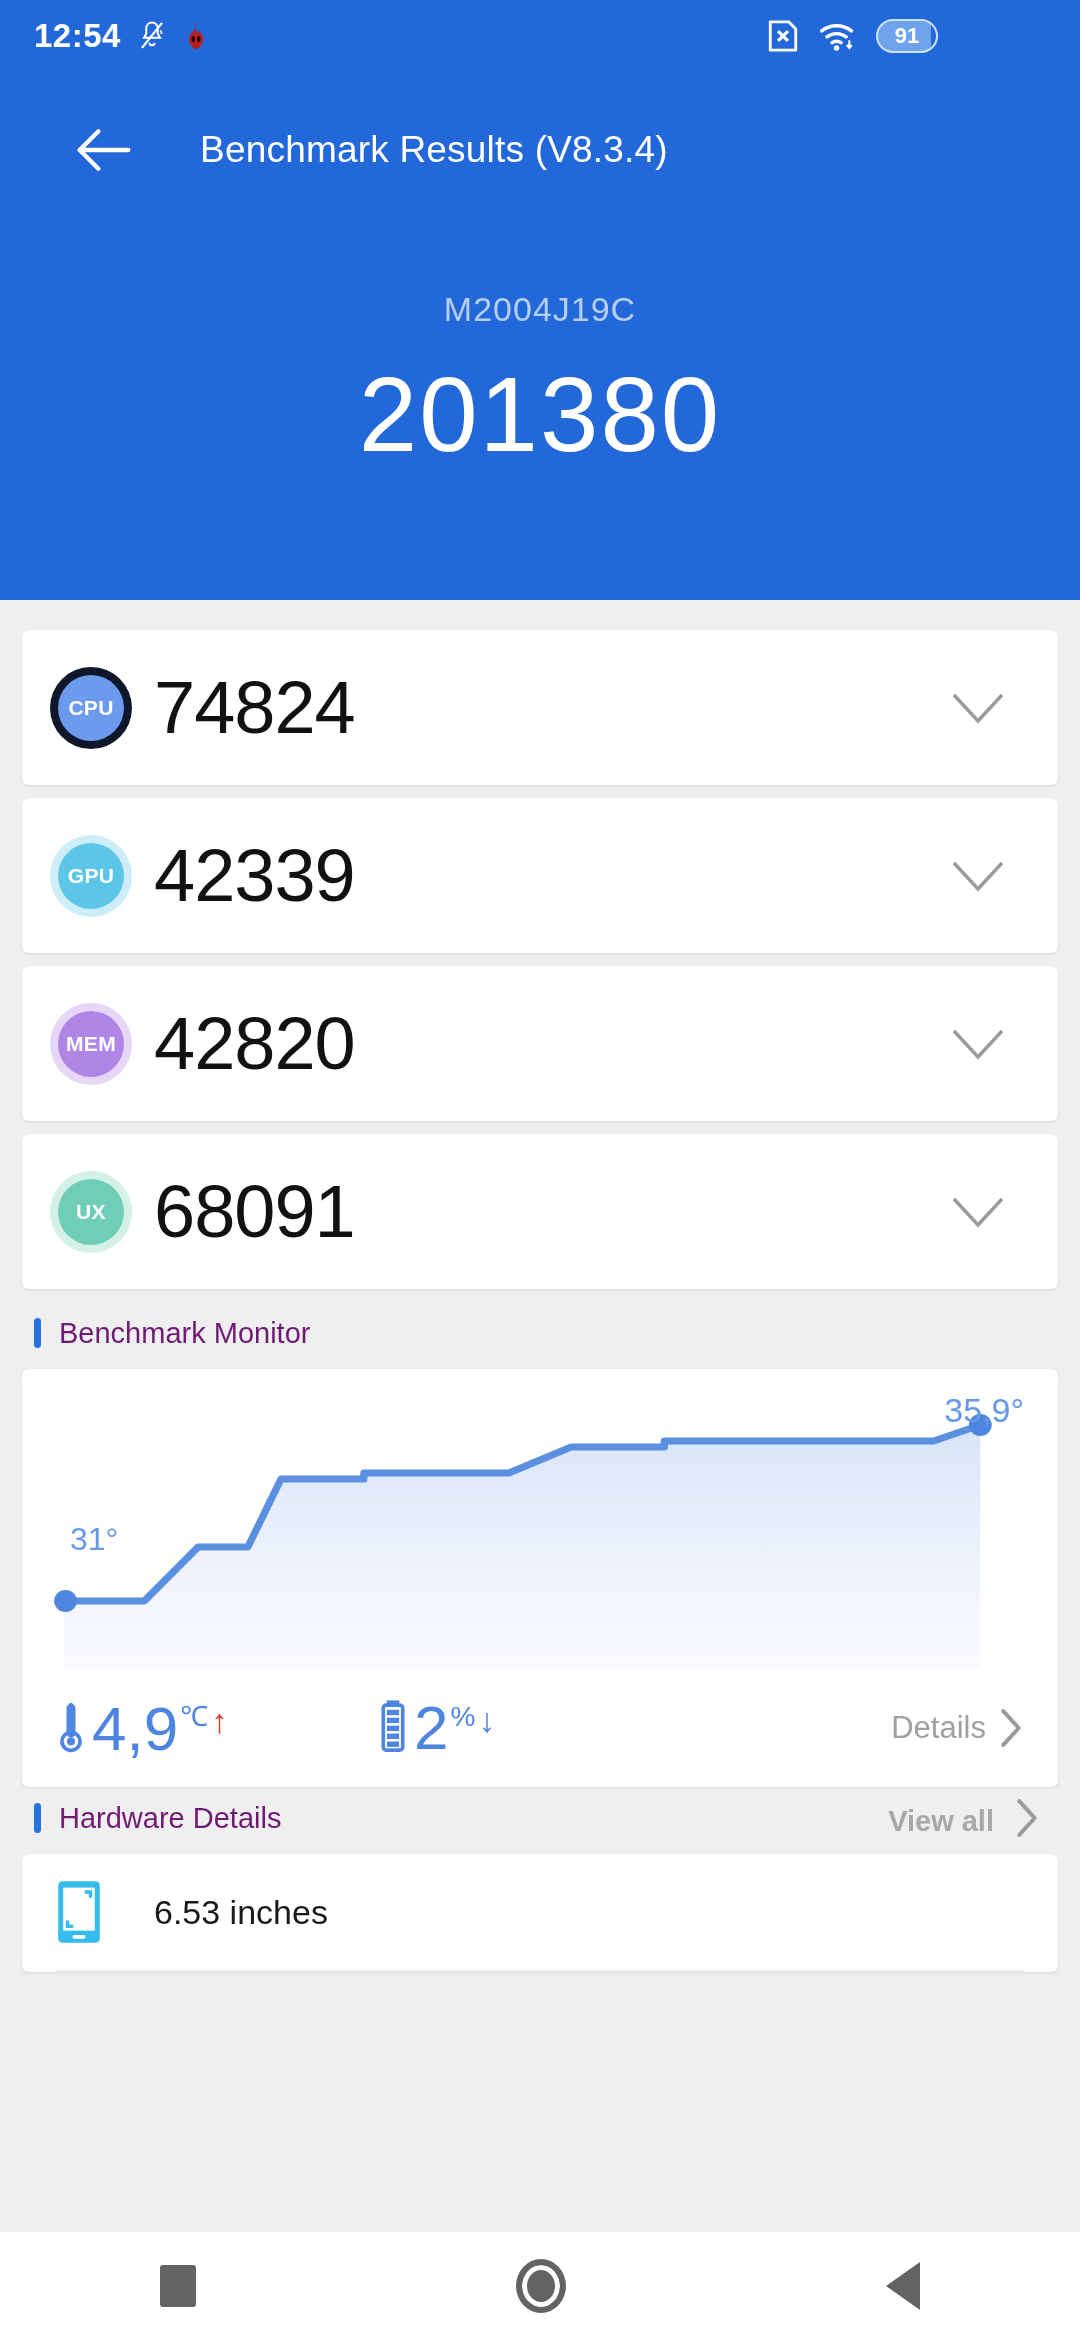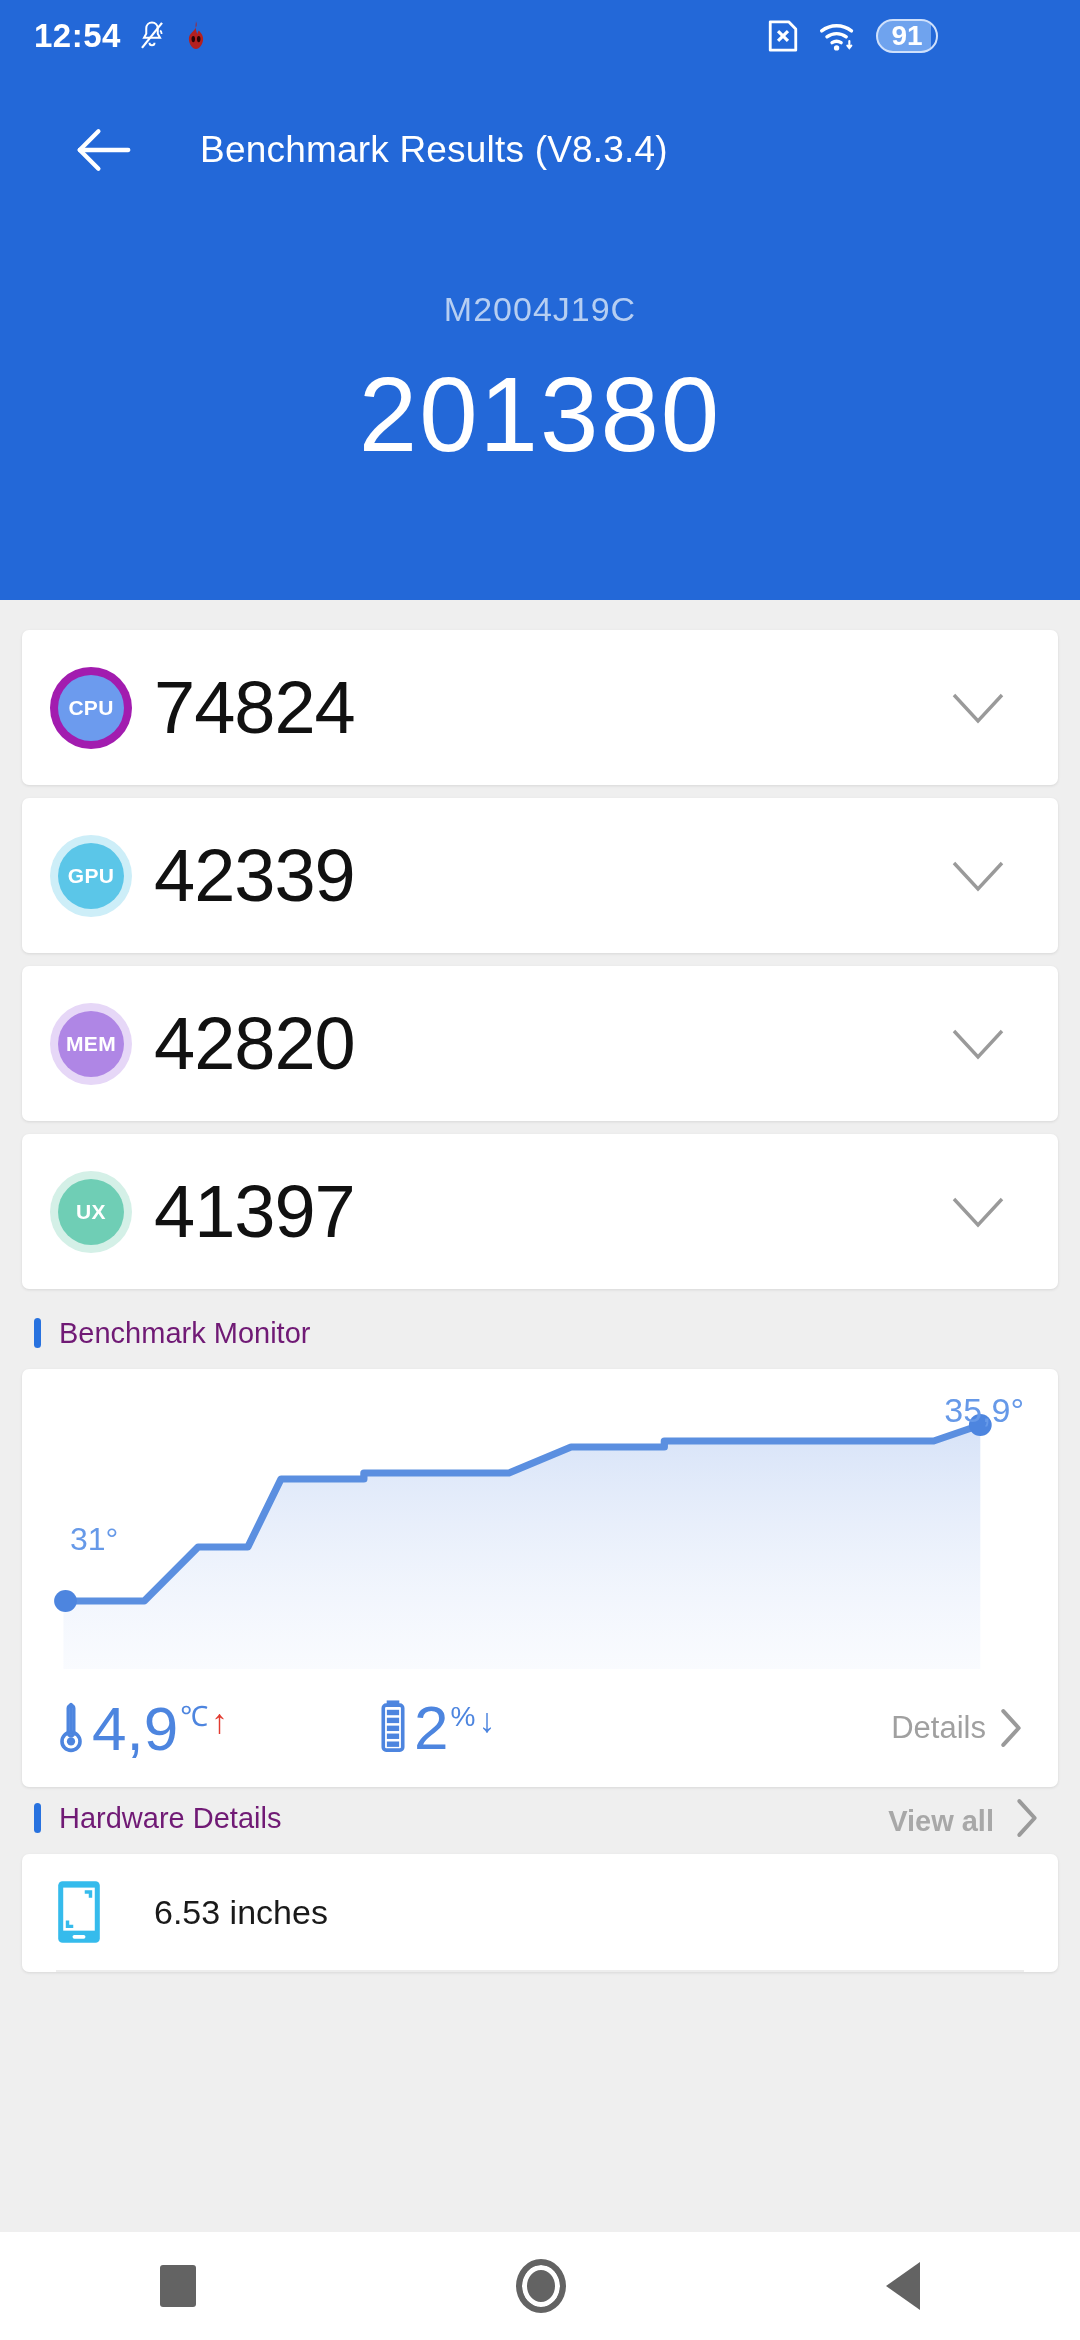--- a/index.html
+++ b/index.html
@@ -27,21 +27,21 @@
   .icon-mute { width:30px; height:34px; position:relative; display:block; }
   .icon-fire { width:26px; height:32px; display:block; }
   .icon-sim { width:34px; height:38px; display:block; }
   .icon-wifi { width:38px; height:34px; display:block; }
   .batt {
     width:62px; height:34px; border:2.5px solid #cfe0fb; border-radius:17px;
     display:flex; align-items:center; justify-content:center;
     background:linear-gradient(to right, #6fa3ee 0%, #6fa3ee 91%, transparent 91%);
     position:relative;
   }
-  .batt span { font-size:28px; color:#fff; font-weight:bold; position:relative; z-index:2; }
+  .batt span { font-size:22px; color:#fff; font-weight:bold; position:relative; z-index:2; }
 
   .appbar { position:absolute; top:105px; left:0; width:1080px; height:90px;
             display:flex; align-items:center; padding-left:76px;gap:14px; }
   .back-arrow { width:56px; height:46px; display:block; }
   .appbar-title { color:#fff; font-size:37px; margin-left:54px; letter-spacing:0.2px; }
 
   .device-model {
     position:absolute; top:290px; left:0; width:1080px; text-align:center;
     color:#B6CEF2; font-size:34px; letter-spacing:1px;
   }
@@ -172,21 +172,21 @@
       <span class="appbar-title">Benchmark Results (V8.3.4)</span>
     </div>
 
     <div class="device-model">M2004J19C</div>
     <div class="total-score">201380</div>
   </div>
 
   <div class="cards">
 
     <div class="score-card">
-      <div class="badge-wrap" style="background:#a21caf">
+      <div class="badge-wrap" style="background:#0f172a">
         <div class="badge" style="background:#6C9BEE">
           <span>CPU</span>
         </div>
       </div>
       <div class="score-val">74824</div>
       <svg class="chev" viewBox="0 0 28 17">
         <polyline points="2,2 14,15 26,2" fill="none" stroke="#9A9A9A" stroke-width="1.7"></polyline>
       </svg>
     </div>
 
@@ -213,21 +213,21 @@
         <polyline points="2,2 14,15 26,2" fill="none" stroke="#9A9A9A" stroke-width="1.7"></polyline>
       </svg>
     </div>
 
     <div class="score-card">
       <div class="badge-wrap" style="background:#D4F0E7">
         <div class="badge" style="background:#6FCEB5">
           <span>UX</span>
         </div>
       </div>
-      <div class="score-val">41397</div>
+      <div class="score-val">68091</div>
       <svg class="chev" viewBox="0 0 28 17">
         <polyline points="2,2 14,15 26,2" fill="none" stroke="#9A9A9A" stroke-width="1.7"></polyline>
       </svg>
     </div>
 
     <div class="section-head">
       <div class="sec-bar"></div>
       <span class="sec-title">Benchmark Monitor</span>
     </div>
 

